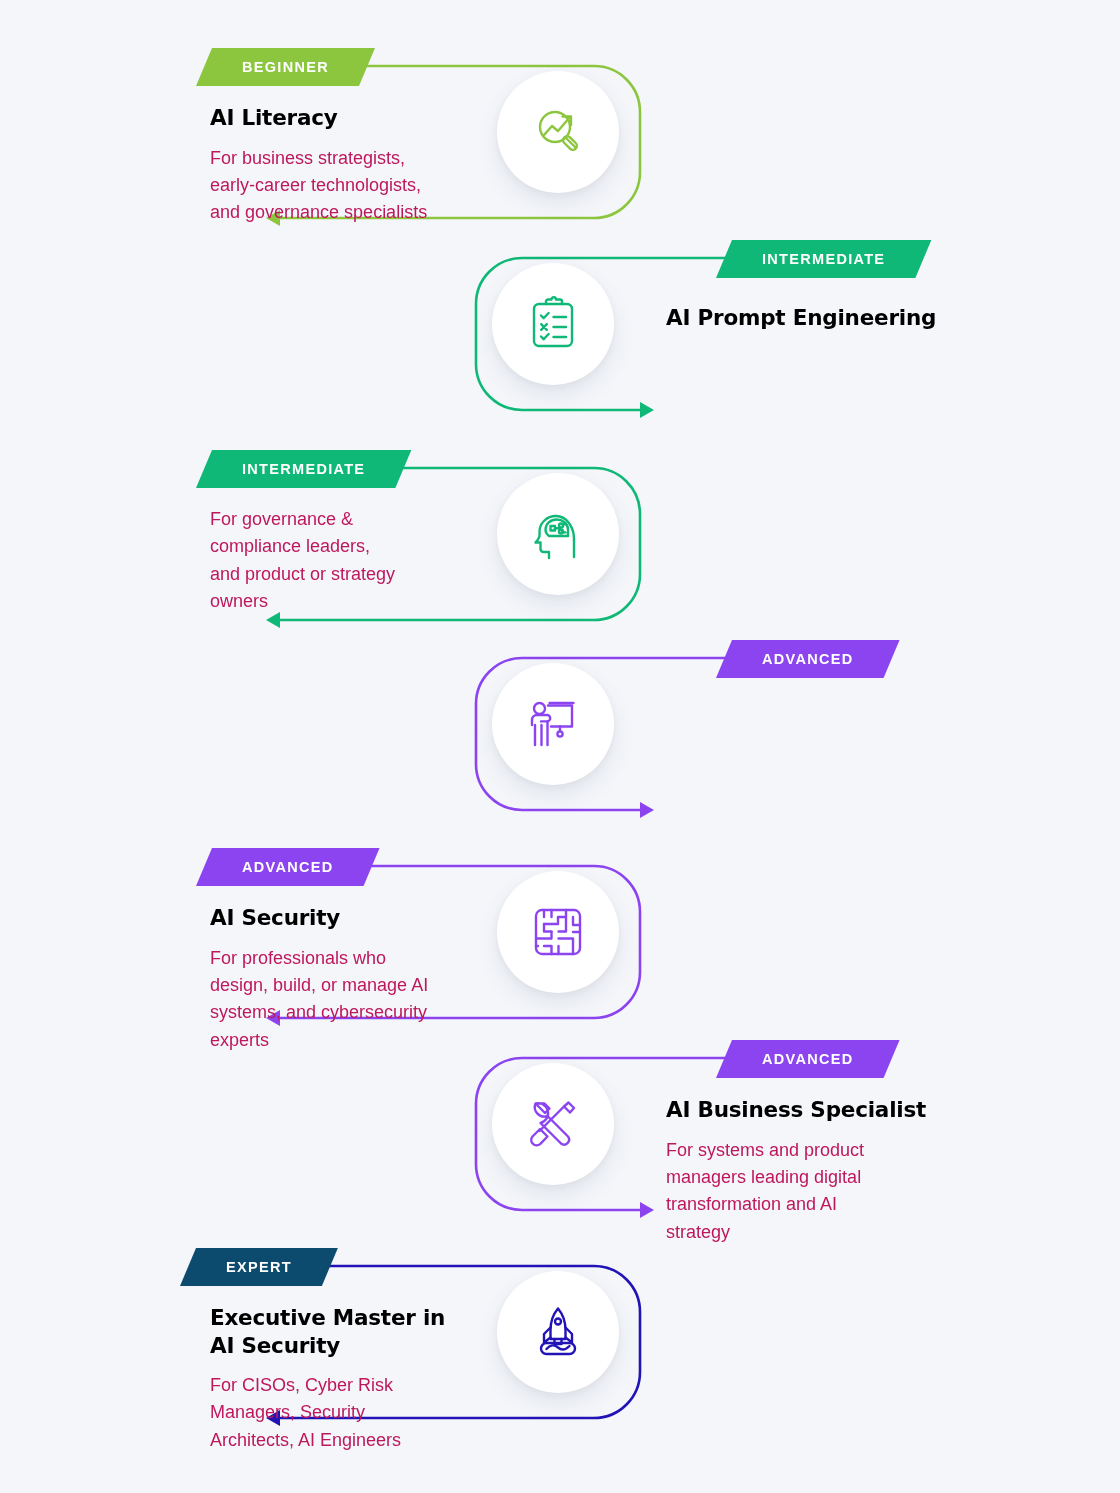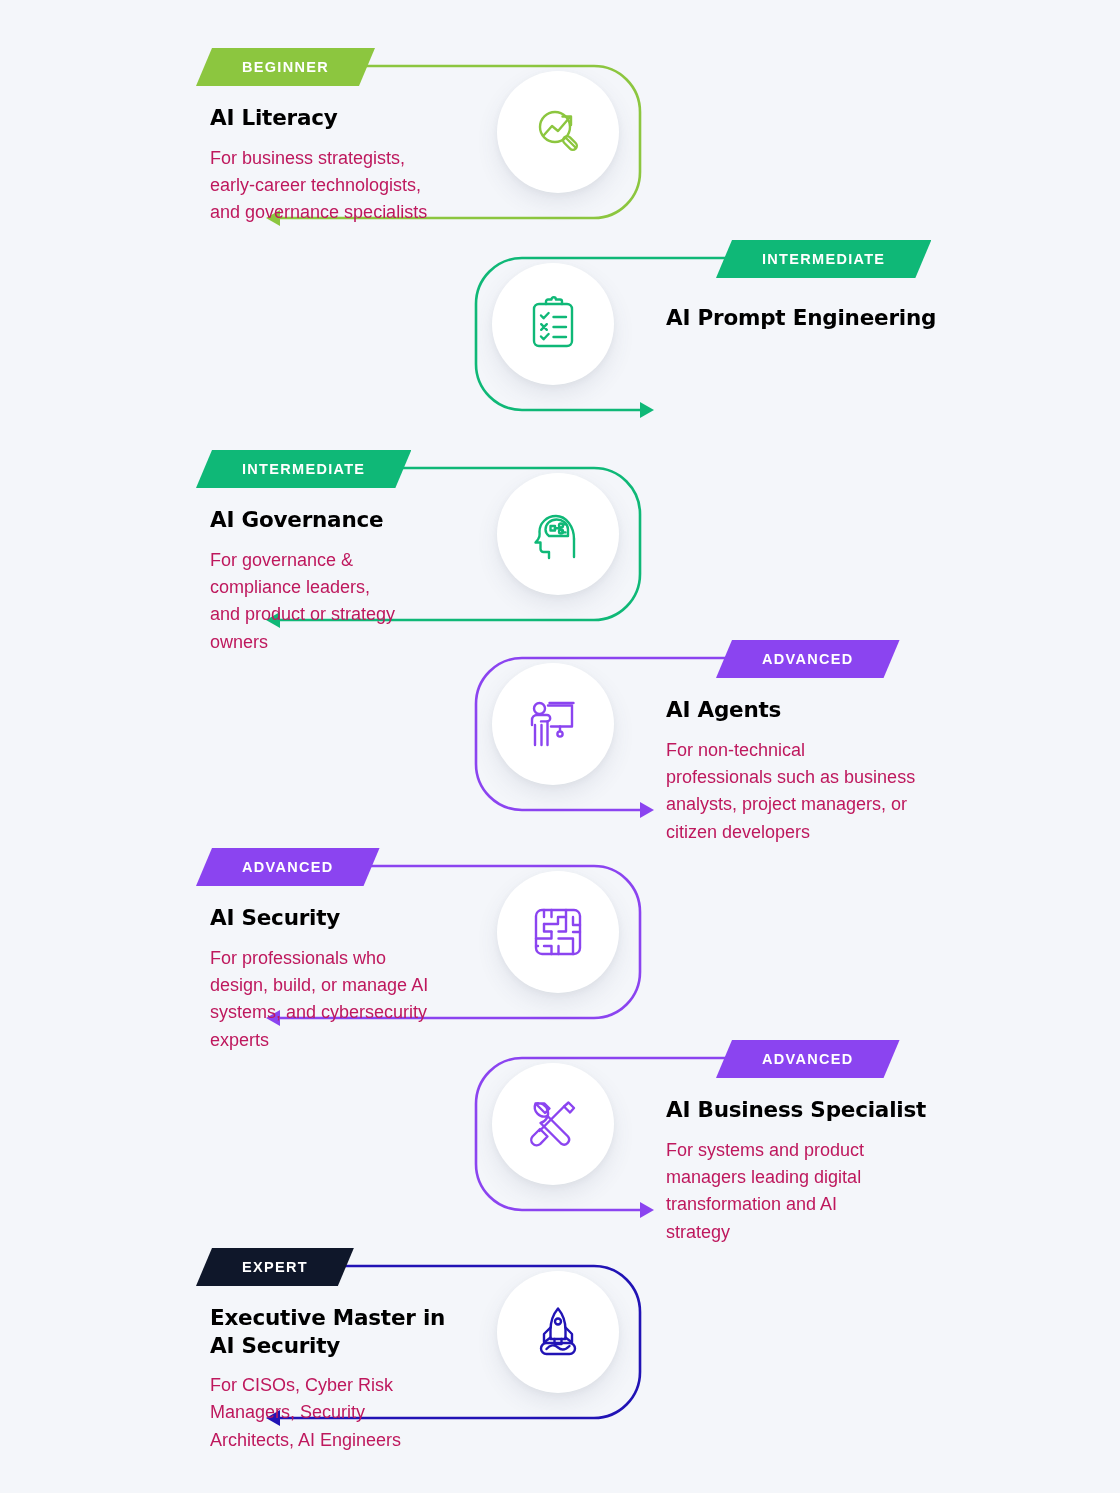--- a/index.html
+++ b/index.html
@@ -132,21 +132,20 @@
         </span>
       </div>
     </div>
     <div class="step" style="top: 450px;">
       <svg class="connector" viewBox="0 0 1120 230">
         <path d="M 300 18 H 594 A 46 46 0 0 1 640 64 V 124 A 46 46 0 0 1 594 170 H 278" fill="none" stroke="#0fb877" stroke-width="2.6"></path>
         <polygon points="280,162 266,170 280,178" fill="#0fb877"></polygon>
       </svg>
       <div class="badge" style="background: rgb(15, 184, 119); top: 0px; left: 196px;">INTERMEDIATE</div>
       <div class="textcol" style="top: 56px; width: 270px; left: 210px;">
-        <div class="title" style="white-space: pre-line;">AI Governance</div>
         <div class="desc">For governance &amp;
 compliance leaders,
 and product or strategy
 owners</div>
       </div>
       <div class="medallion" style="top: 23px; left: 497px; color: rgb(15, 184, 119);">
         <span style="line-height: 0;">
     <svg width="58" height="58" viewBox="0 0 58 58" fill="none" stroke="currentColor" stroke-width="2.4" stroke-linecap="round" stroke-linejoin="round">
       <path d="M45 34 C45 22 37.5 11 27 11 C17.5 11 10.5 18.5 10.5 26.5 C10.5 30 11.5 31.5 9 34.5 L6.5 37.5 H11.5 V44 a3 3 0 0 0 3 3 H20 v6"></path>
       <path d="M45 34 V52"></path>
@@ -160,27 +159,20 @@
     </svg>
         </span>
       </div>
     </div>
     <div class="step" style="top: 640px;">
       <svg class="connector" viewBox="0 0 1120 230">
         <path d="M 820 18 H 522 A 46 46 0 0 0 476 64 V 124 A 46 46 0 0 0 522 170 H 642" fill="none" stroke="#8b44f0" stroke-width="2.6"></path>
         <polygon points="640,162 654,170 640,178" fill="#8b44f0"></polygon>
       </svg>
       <div class="badge" style="background: rgb(139, 68, 240); top: 0px; left: 716px;">ADVANCED</div>
-      <div class="textcol" style="top: 56px; width: 300px; left: 666px;">
-        <div class="title" style="white-space: pre-line;">AI Agents</div>
-        <div class="desc">For non-technical
-professionals such as business
-analysts, project managers, or
-citizen developers</div>
-      </div>
       <div class="medallion" style="top: 23px; left: 492px; color: rgb(139, 68, 240);">
         <span style="line-height: 0;">
     <svg width="58" height="58" viewBox="0 0 58 58" fill="none" stroke="currentColor" stroke-width="2.4" stroke-linecap="round" stroke-linejoin="round">
       <circle cx="15.5" cy="13.5" r="5.5"></circle>
       <path d="M8 30 V25 a5 5 0 0 1 5-5 h10 a3.2 3.2 0 0 1 0 6.4 H17"></path>
       <path d="M11 30 V50 M17.5 30 V50 M23.5 26.5 V50"></path>
       <path d="M24 10.5 H48 V31.5 H27"></path>
       <path d="M25.5 8 H49.5"></path>
       <path d="M36 31.5 V36.5"></path>
       <circle cx="36" cy="39" r="2.6"></circle>
@@ -242,21 +234,21 @@
       <path d="M16 34 L8.5 41.5 a5.4 5.4 0 0 0 7.6 7.6 L23.5 41.5 Z"></path>
     </svg>
         </span>
       </div>
     </div>
     <div class="step" style="top: 1248px;">
       <svg class="connector" viewBox="0 0 1120 230">
         <path d="M 300 18 H 594 A 46 46 0 0 1 640 64 V 124 A 46 46 0 0 1 594 170 H 278" fill="none" stroke="#2113b5" stroke-width="2.6"></path>
         <polygon points="280,162 266,170 280,178" fill="#2113b5"></polygon>
       </svg>
-      <div class="badge" style="background: #0f172a; top: 0px; left: 196px;">EXPERT</div>
+      <div class="badge" style="background: #0c4a6e; top: 0px; left: 180px;">EXPERT</div>
       <div class="textcol" style="top: 56px; width: 270px; left: 210px;">
         <div class="title" style="white-space: pre-line;">Executive Master in
 AI Security</div>
         <div class="desc">For CISOs, Cyber Risk
 Managers, Security
 Architects, AI Engineers</div>
       </div>
       <div class="medallion" style="top: 23px; left: 497px; color: rgb(33, 19, 181);">
         <span style="line-height: 0;">
     <svg width="58" height="58" viewBox="0 0 58 58" fill="none" stroke="currentColor" stroke-width="2.4" stroke-linecap="round" stroke-linejoin="round">

